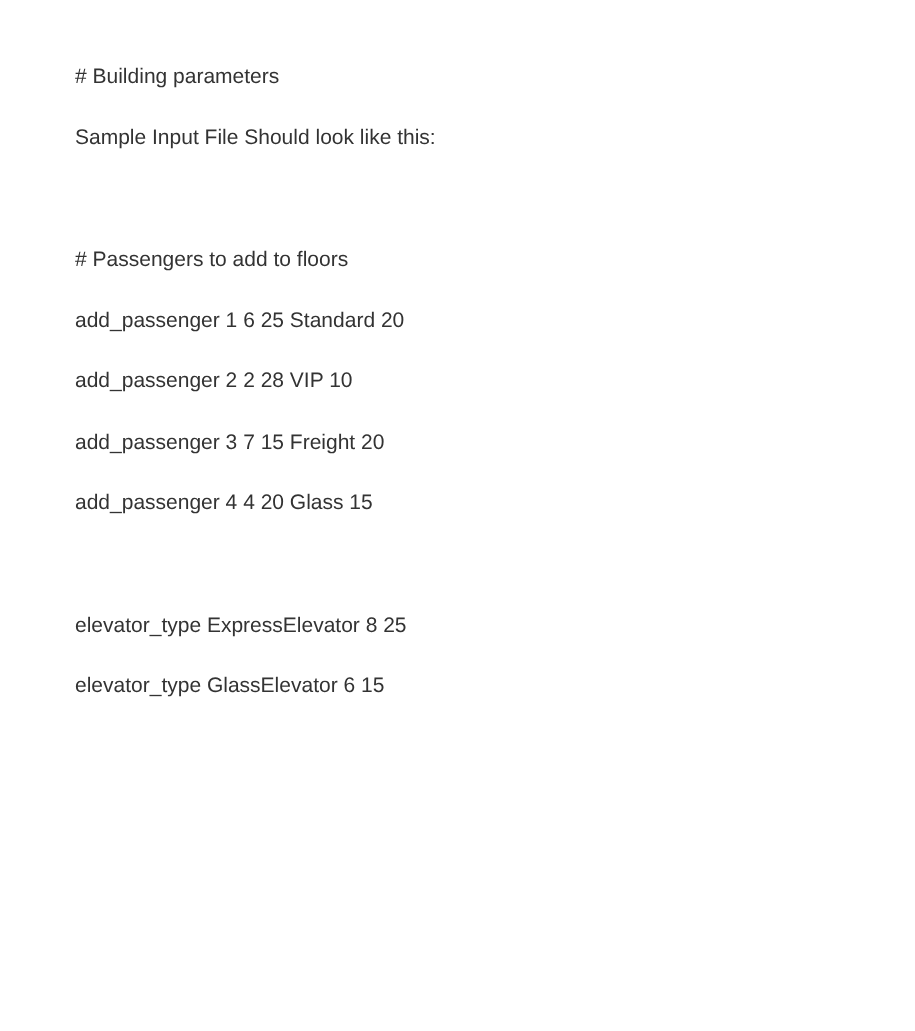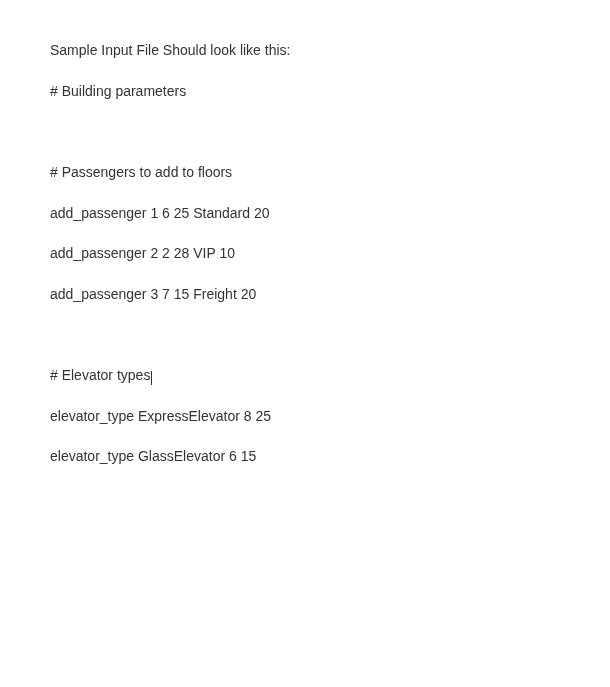--- a/index.html
+++ b/index.html
@@ -34,29 +34,29 @@
       vertical-align: text-bottom;
       margin-left: 1px;
       position: relative;
       top: 2px;
     }
   </style>
 </head>
 <body>
 
 <div class="content">
+<span class="line"># Building parameters</span>
 <span class="line">Sample Input File Should look like this:</span>
-<span class="line"># Building parameters</span>
 <span class="blank"></span>
 <span class="line"># Passengers to add to floors</span>
 <span class="line">add_passenger 1 6 25 Standard 20</span>
 <span class="line">add_passenger 2 2 28 VIP 10</span>
 <span class="line">add_passenger 3 7 15 Freight 20</span>
+<span class="line">add_passenger 4 4 20 Glass 15</span>
 <span class="blank"></span>
-<span class="line"><span># Elevator types</span><span class="cursor"></span></span>
 <span class="line">elevator_type ExpressElevator 8 25</span>
 <span class="line">elevator_type GlassElevator 6 15</span>
 <span class="blank"></span>
 
 
 
 
 
 
 

